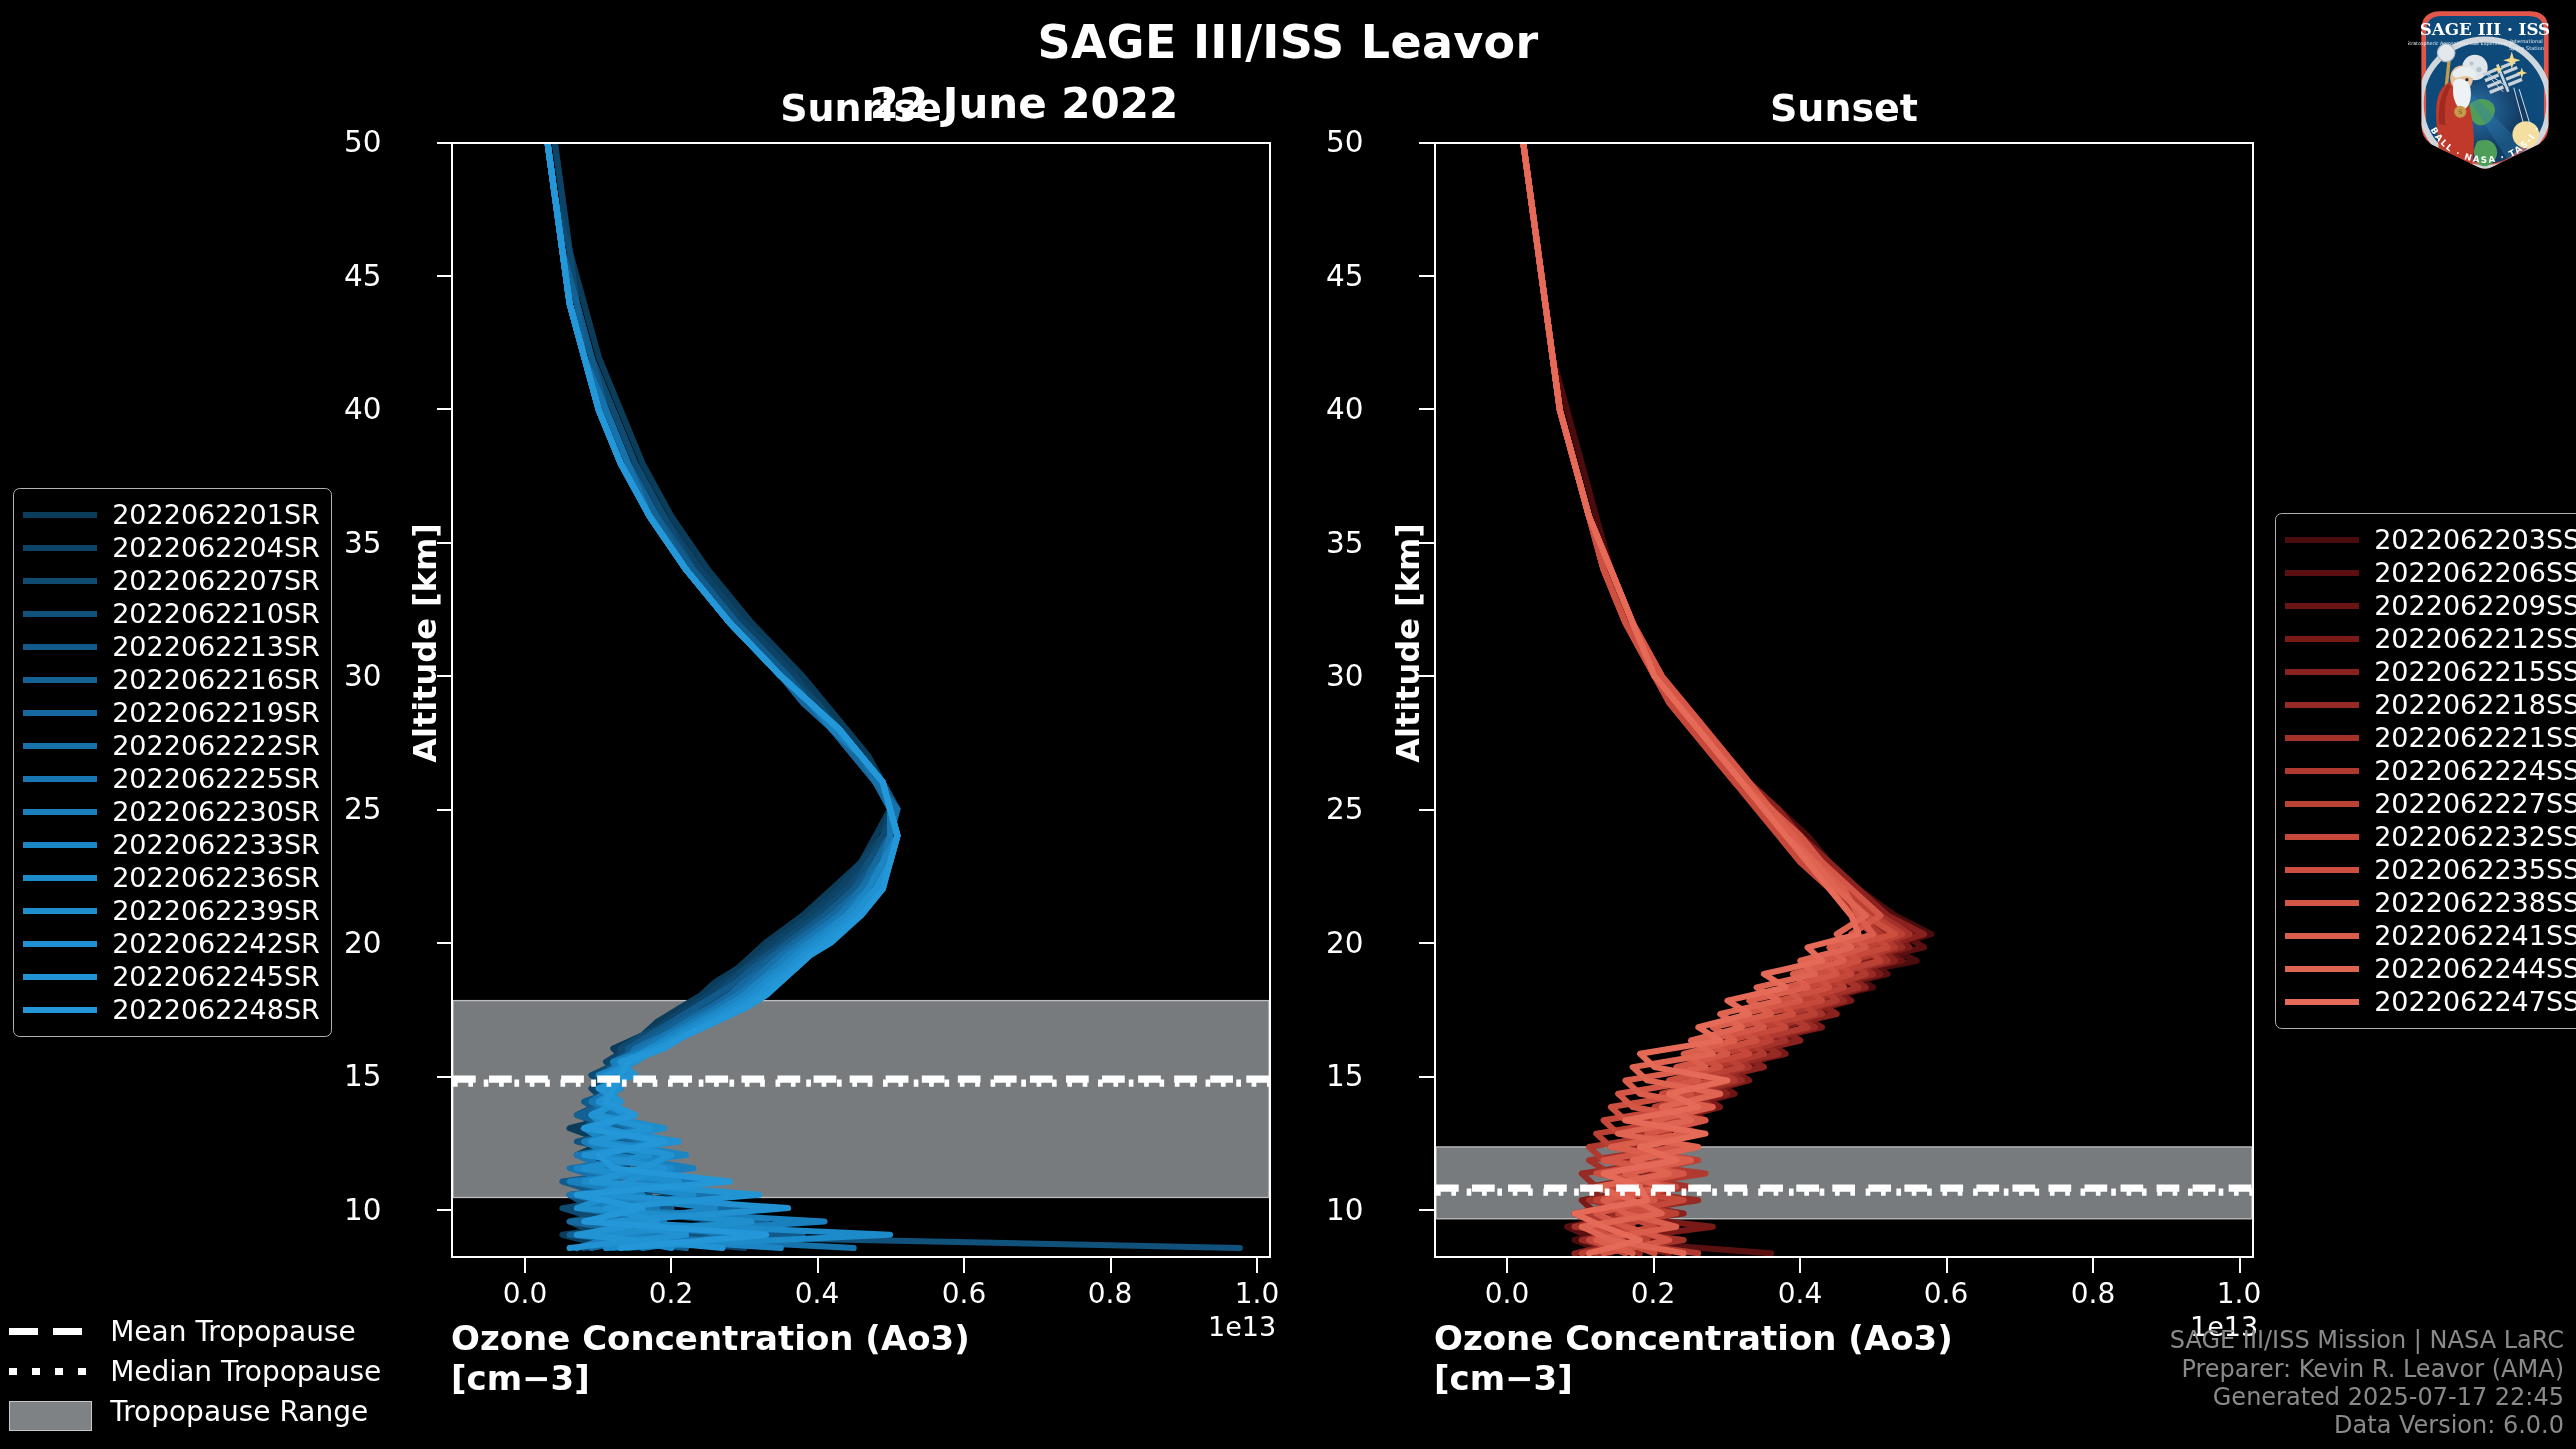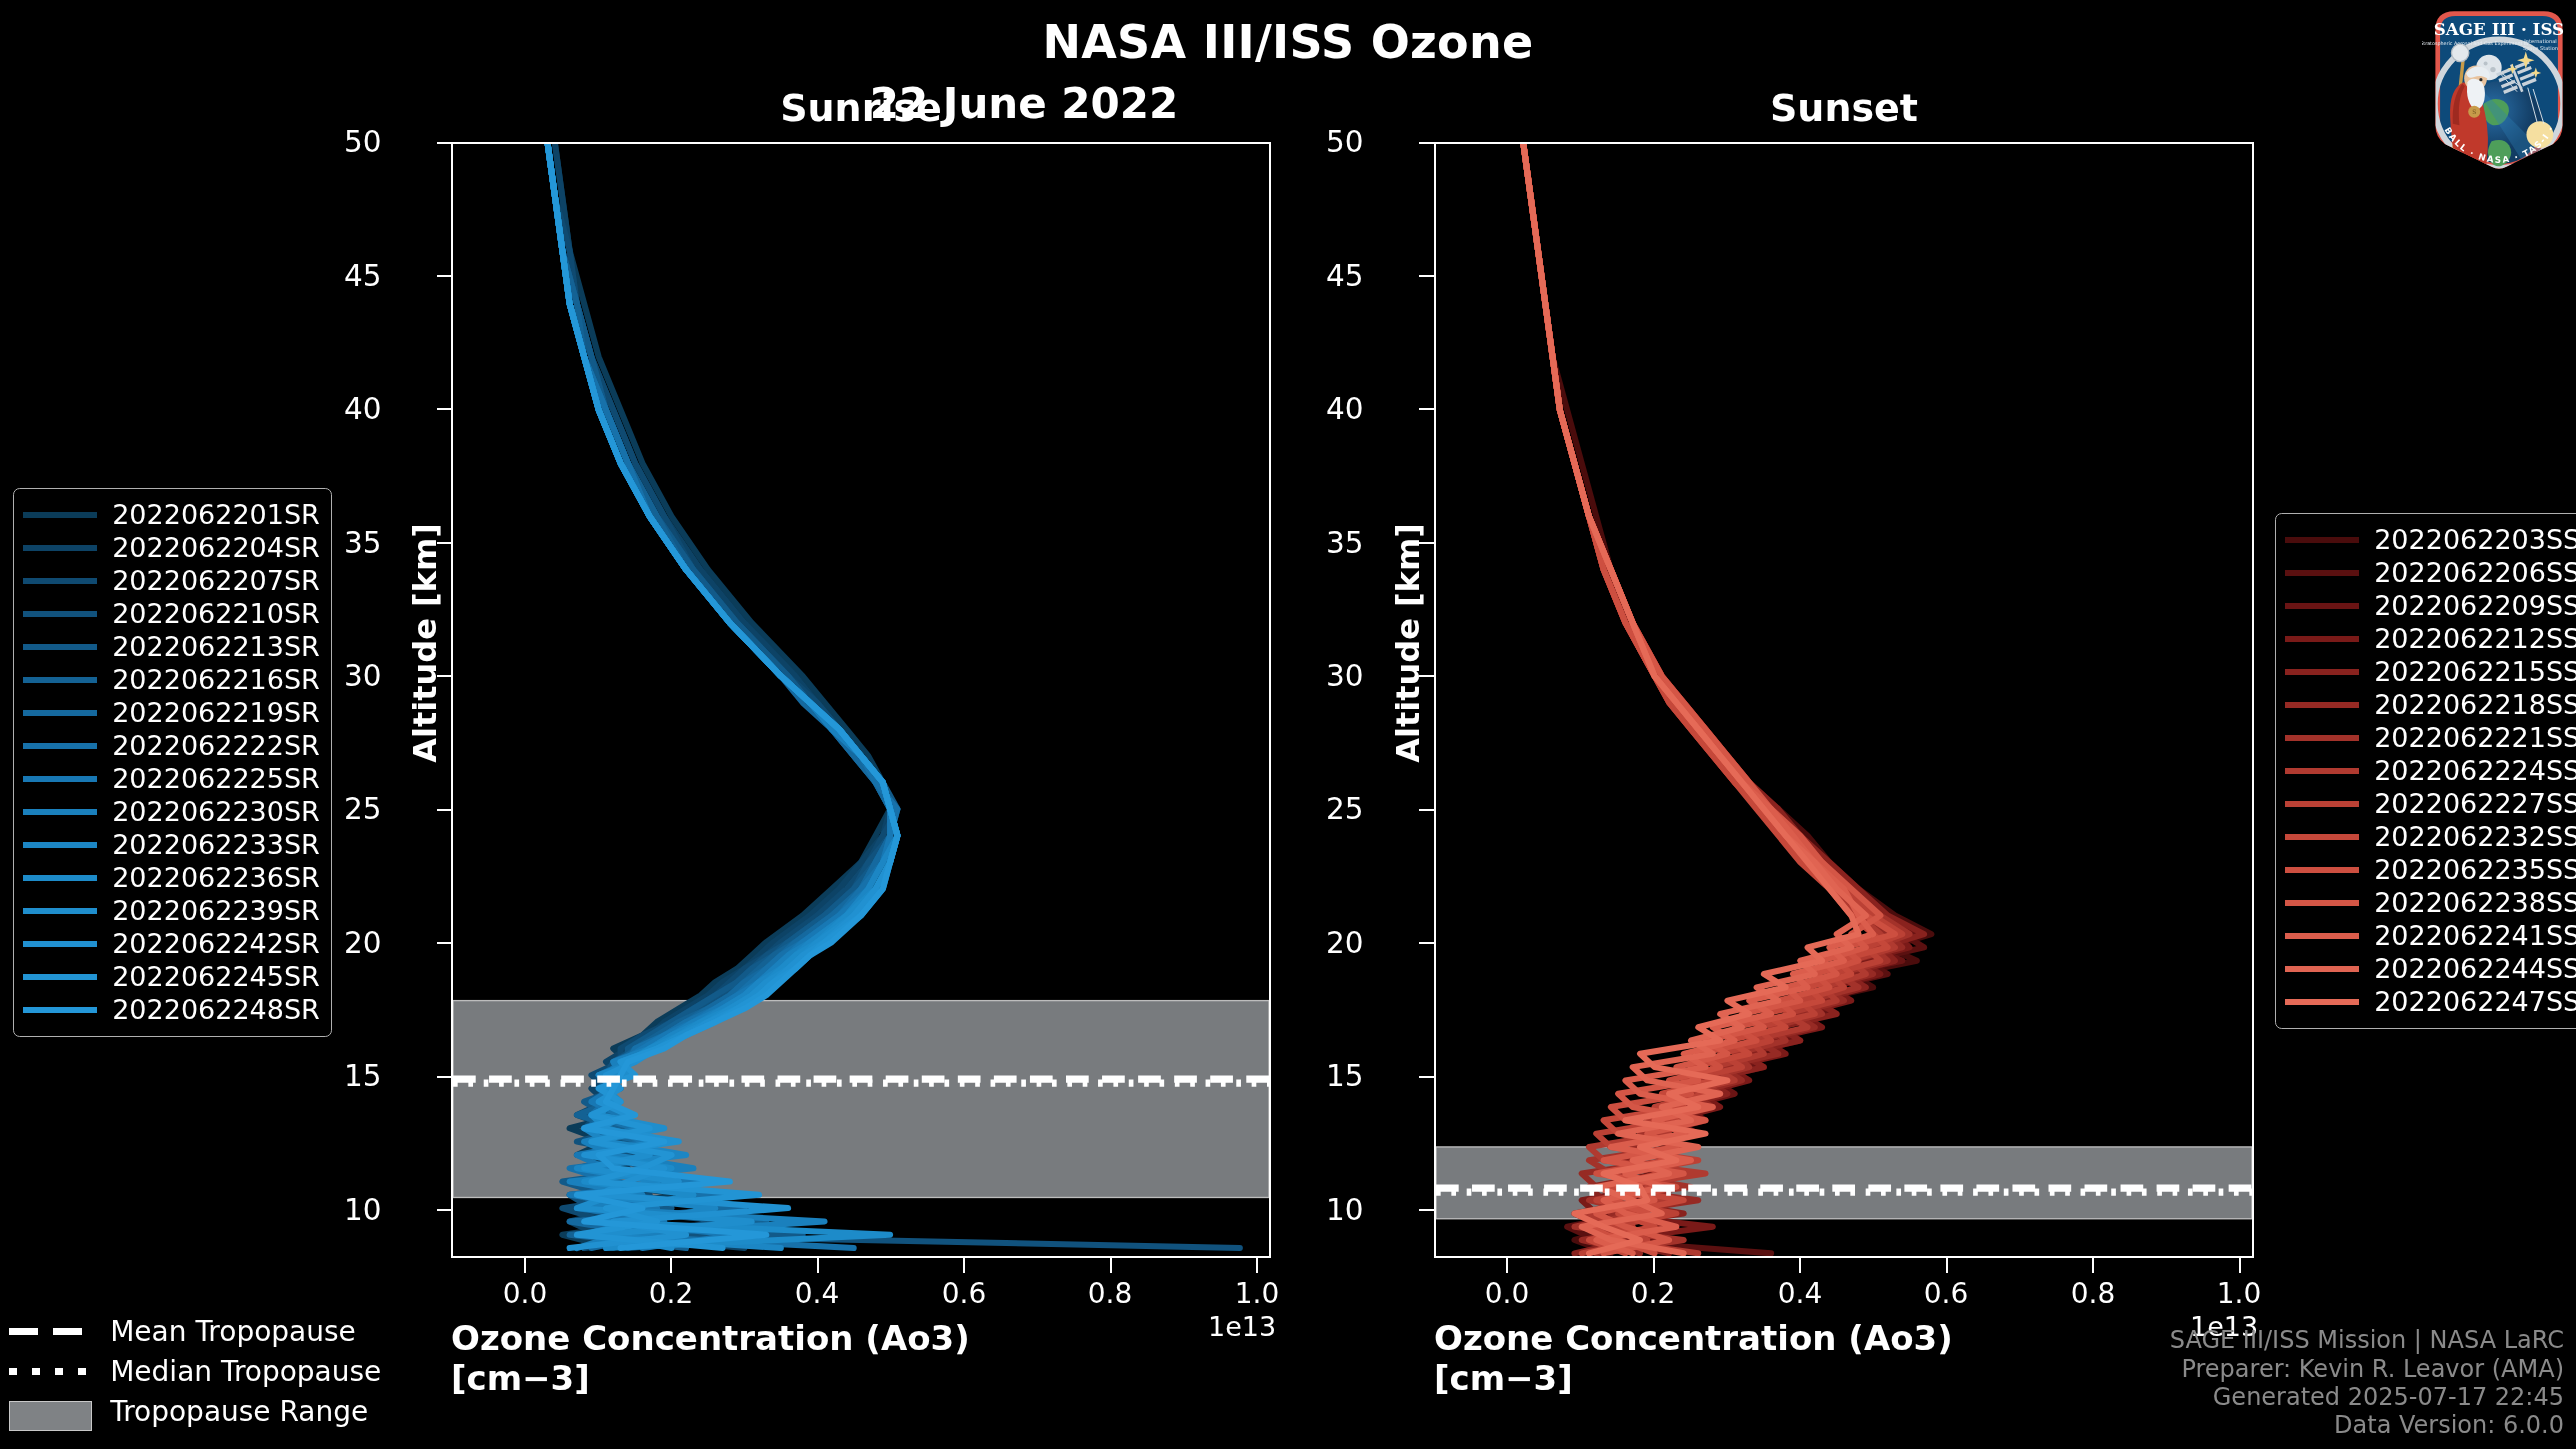--- a/index.html
+++ b/index.html
@@ -60,26 +60,26 @@
   .dot-key{position:absolute;top:7.4px;left:0;width:86px;height:6.7px;
       background:repeating-linear-gradient(to right,#fff 0 8px,transparent 8px 23px);}
   .range-key{position:absolute;top:0;left:0;width:81px;height:28px;
       background:#7f8285;border:1.3px solid #c8c8c8;}
 
   
   #metadata{right:12px;bottom:9.4px;text-align:right;color:#8a8a8a;
             font-size:24px;line-height:1.18;}
 
   
-  #logo{right:0;top:2.7px;width:154px;height:168px;}
+  #logo{right:14px;top:2.7px;width:154px;height:168px;}
 </style>
 </head>
 <body>
 
-<div class="abs" id="main-title">NASA III/ISS Ozone</div>
+<div class="abs" id="main-title">SAGE III/ISS Leavor</div>
 <div class="abs" id="main-subtitle">22 June 2022</div>
 <div class="abs panel-title" id="title-sunrise">Sunrise</div>
 <div class="abs panel-title" id="title-sunset">Sunset</div>
 
 <div class="abs axes" id="axes-left">
   <svg class="plotsvg" id="svg-left" viewBox="0 0 1222 1663" preserveAspectRatio="none">
       <rect x="0" width="1222" y="1281.0669856459328" height="294.4066985645934" fill="#7f8285" opacity="0.95" stroke="#c8c8c8" stroke-width="2"></rect>
       <path d="M240.0 1651.1 L163.7 1631.2 L305.5 1611.3 L174.6 1591.4 L349.1 1571.5 L196.4 1551.6 L261.9 1531.7 L185.5 1511.8 L229.1 1491.9 L174.6 1472.0 L250.9 1452.1 L207.3 1432.2 L240.0 1412.4 L218.2 1392.5 L261.9 1372.6 L240.0 1352.7 L283.7 1332.8 L305.5 1312.9 L338.2 1293.0 L371.0 1273.1 L392.8 1253.2 L425.5 1233.3 L447.3 1213.4 L469.2 1193.5 L523.7 1153.8 L567.4 1114.0 L611.0 1074.2 L632.8 1034.4 L654.6 994.6 L643.7 954.8 L621.9 915.0 L589.2 875.3 L556.4 835.5 L523.7 795.7 L447.3 716.1 L381.9 636.6 L327.3 557.0 L283.7 477.4 L250.9 397.8 L218.2 318.3 L196.4 238.7 L174.6 159.1 L163.7 79.6 L152.8 0.0" fill="none" stroke="#0b3c59" stroke-width="9" stroke-linejoin="round" stroke-linecap="round"></path>
       <path d="M436.4 1651.1 L218.2 1631.2 L174.6 1611.3 L261.9 1591.4 L207.3 1571.5 L327.3 1551.6 L185.5 1531.7 L272.8 1511.8 L196.4 1491.9 L240.0 1472.0 L185.5 1452.1 L229.1 1432.2 L207.3 1412.4 L250.9 1392.5 L229.1 1372.6 L261.9 1352.7 L294.6 1332.8 L316.4 1312.9 L349.1 1293.0 L381.9 1273.1 L403.7 1253.2 L436.4 1233.3 L458.3 1213.4 L480.1 1193.5 L534.6 1153.8 L578.3 1114.0 L611.0 1074.2 L643.7 1034.4 L654.6 994.6 L643.7 954.8 L611.0 915.0 L578.3 875.3 L545.5 835.5 L512.8 795.7 L436.4 716.1 L371.0 636.6 L316.4 557.0 L272.8 477.4 L240.0 397.8 L207.3 318.3 L185.5 238.7 L174.6 159.1 L163.7 79.6 L152.8 0.0" fill="none" stroke="#0d4366" stroke-width="9" stroke-linejoin="round" stroke-linecap="round"></path>
       <path d="M196.4 1651.1 L371.0 1631.2 L229.1 1611.3 L163.7 1591.4 L294.6 1571.5 L185.5 1551.6 L316.4 1531.7 L207.3 1511.8 L250.9 1491.9 L196.4 1472.0 L218.2 1452.1 L240.0 1432.2 L229.1 1412.4 L207.3 1392.5 L250.9 1372.6 L250.9 1352.7 L283.7 1332.8 L327.3 1312.9 L360.1 1293.0 L392.8 1273.1 L414.6 1253.2 L436.4 1233.3 L469.2 1213.4 L491.0 1193.5 L545.5 1153.8 L589.2 1114.0 L621.9 1074.2 L643.7 1034.4 L665.6 994.6 L632.8 954.8 L611.0 915.0 L578.3 875.3 L545.5 835.5 L501.9 795.7 L425.5 716.1 L360.1 636.6 L316.4 557.0 L272.8 477.4 L240.0 397.8 L207.3 318.3 L185.5 238.7 L174.6 159.1 L152.8 79.6 L141.8 0.0" fill="none" stroke="#0f4a71" stroke-width="9" stroke-linejoin="round" stroke-linecap="round"></path>

